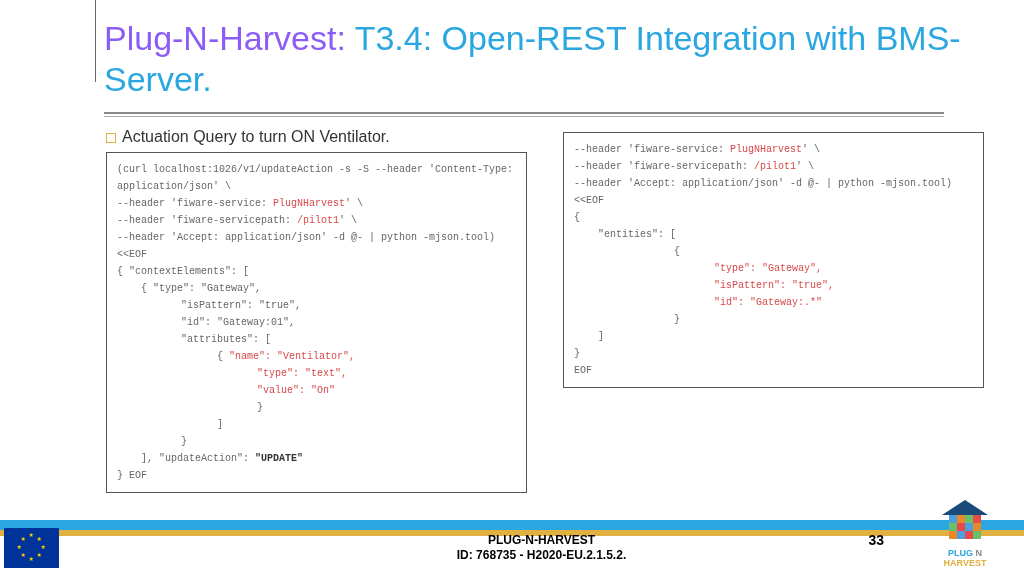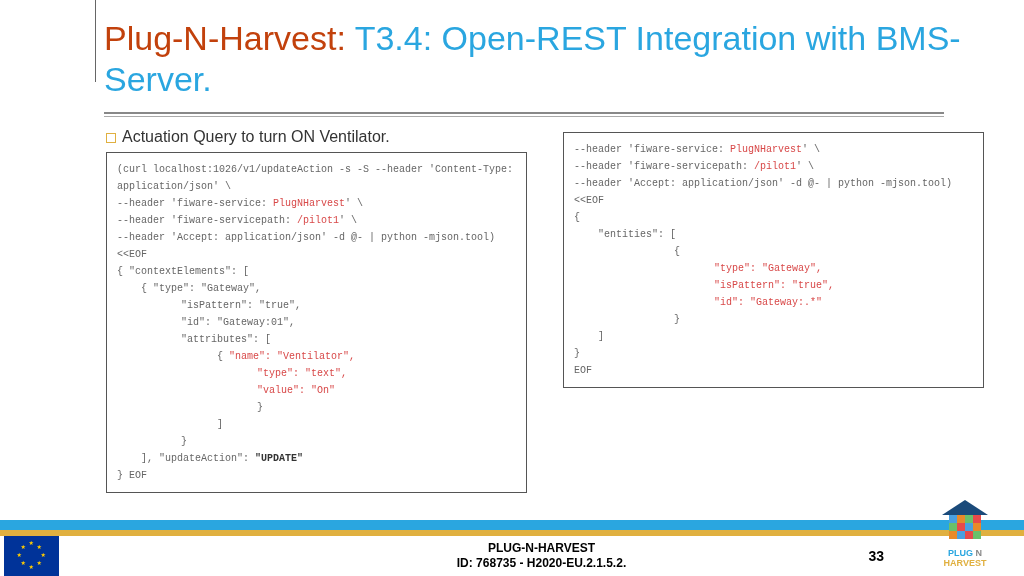--- a/index.html
+++ b/index.html
@@ -4,21 +4,21 @@
 <style>
   * { box-sizing: border-box; margin: 0; padding: 0; }
   body {
     width: 1024px; height: 576px;
     font-family: Arial, Helvetica, sans-serif;
     background: #fff;
     position: relative; overflow: hidden;
   }
   .vline { position:absolute; left:95px; top:0; width:1px; height:82px; background:#666; }
   .title { position:absolute; left:104px; top:18px; font-size:34px; font-weight:400; line-height:1.2; }
-  .title .black { color:#c2410c; }
+  .title .black { color:#8b5cf6; }
   .title .blue  { color:#2aa6e0; }
   .hr-outer { position:absolute; left:104px; top:112px; width:840px; border-top:2px solid #888; }
   .hr-inner { position:absolute; left:104px; top:116px; width:840px; border-top:1px solid #aaa; }
 
   .columns { position:absolute; left:106px; top:128px; right:40px; display:flex; gap:36px; }
   .col { flex:1; }
 
   .bullet-row { display:flex; gap:6px; align-items:flex-start; margin-bottom:6px; color:#333; }
   .sq { width:10px; height:10px; border:1.5px solid #e0b040; margin-top:5px; flex:none; }
   .bhead { font-size:16px; color:#333; }
@@ -34,27 +34,27 @@
   .red { color:#d84848; }
   .bold { font-weight:700; color:#333; }
   .ind1 { padding-left:24px; }
   .ind2 { padding-left:64px; }
   .ind3 { padding-left:100px; }
   .ind4 { padding-left:140px; }
 
   .bottom-band { position:absolute; left:0; right:0; bottom:46px; height:10px; background:linear-gradient(#2aa6e0, #2aa6e0); }
   .bottom-band2 { position:absolute; left:0; right:0; bottom:40px; height:6px; background:#e0b040; }
 
-  .footer { position:absolute; left:0; right:0; bottom:0; height:40px; display:flex; align-items:center; }
+  .footer { position:absolute; left:0; right:0; bottom:0; height:56px; display:flex; align-items:center; }
   .eu-flag { width:55px; height:40px; background:#003399; position:relative; margin-left:4px; }
   .eu-flag .stars { position:absolute; inset:0; display:flex; align-items:center; justify-content:center; }
   .eu-flag .ring { width:30px; height:30px; position:relative; }
   .eu-flag .ring span { position:absolute; color:#ffcc00; font-size:6px; }
   .footer-center { flex:1; text-align:center; font-size:12px; font-weight:700; color:#000; line-height:1.25; }
-  .page-num { position:absolute; right:140px; bottom:12px; font-size:14px; font-weight:700; }
+  .page-num { position:absolute; right:140px; bottom:28px; font-size:14px; font-weight:700; }
   .logo { position:absolute; right:24px; bottom:8px; width:70px; text-align:center; }
   .logo .house { width:46px; height:36px; margin:0 auto; position:relative; }
   .logo .house .roof { width:0;height:0;border-left:23px solid transparent;border-right:23px solid transparent;border-bottom:15px solid #1a4a7a; position:absolute;top:-6px;left:0;}
   .logo .house .body { position:absolute; top:9px; left:7px; width:32px; height:24px; background:#2a6aa8; display:flex; flex-wrap:wrap; }
   .logo .house .body div { width:8px;height:8px; }
   .p1{background:#4aa0e0}.p2{background:#e88a2a}.p3{background:#6ac06a}.p4{background:#e84a4a}
   .logo .txt { font-size:9px; font-weight:700; margin-top:6px; }
   .logo .txt .pl { color:#2aa6e0; } .logo .txt .hv { color:#e0b040; }
 </style>
 </head>

